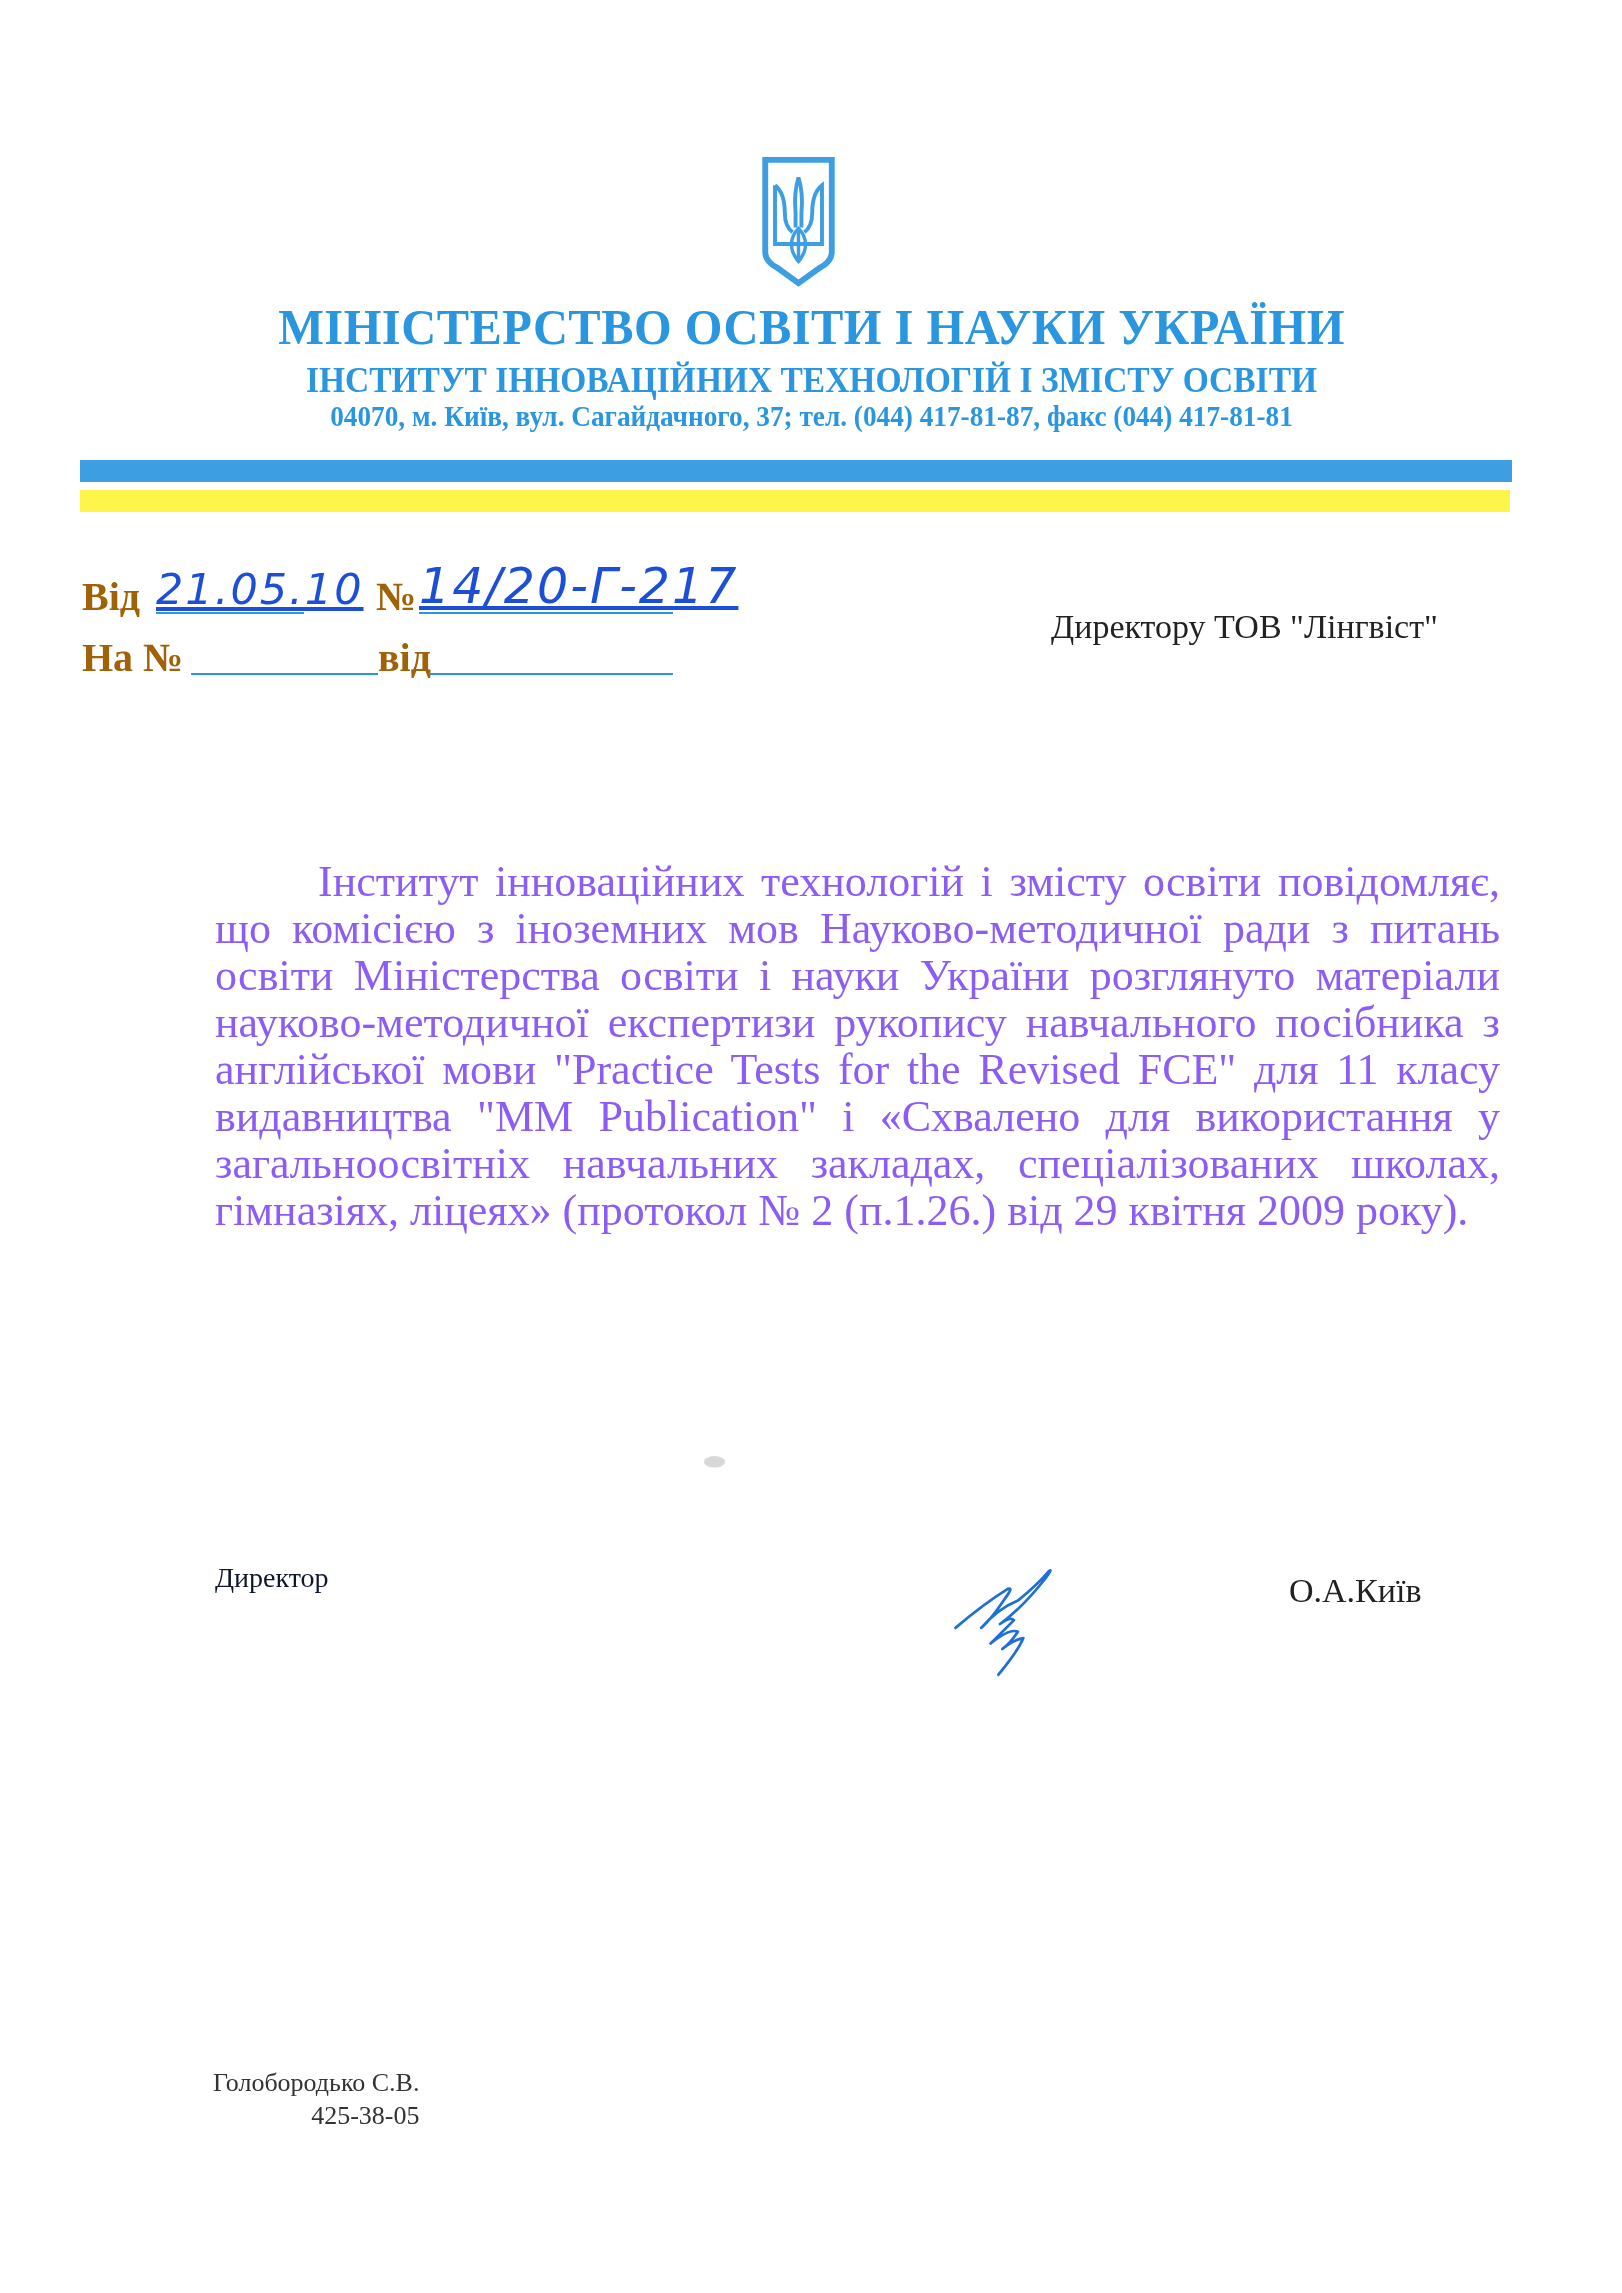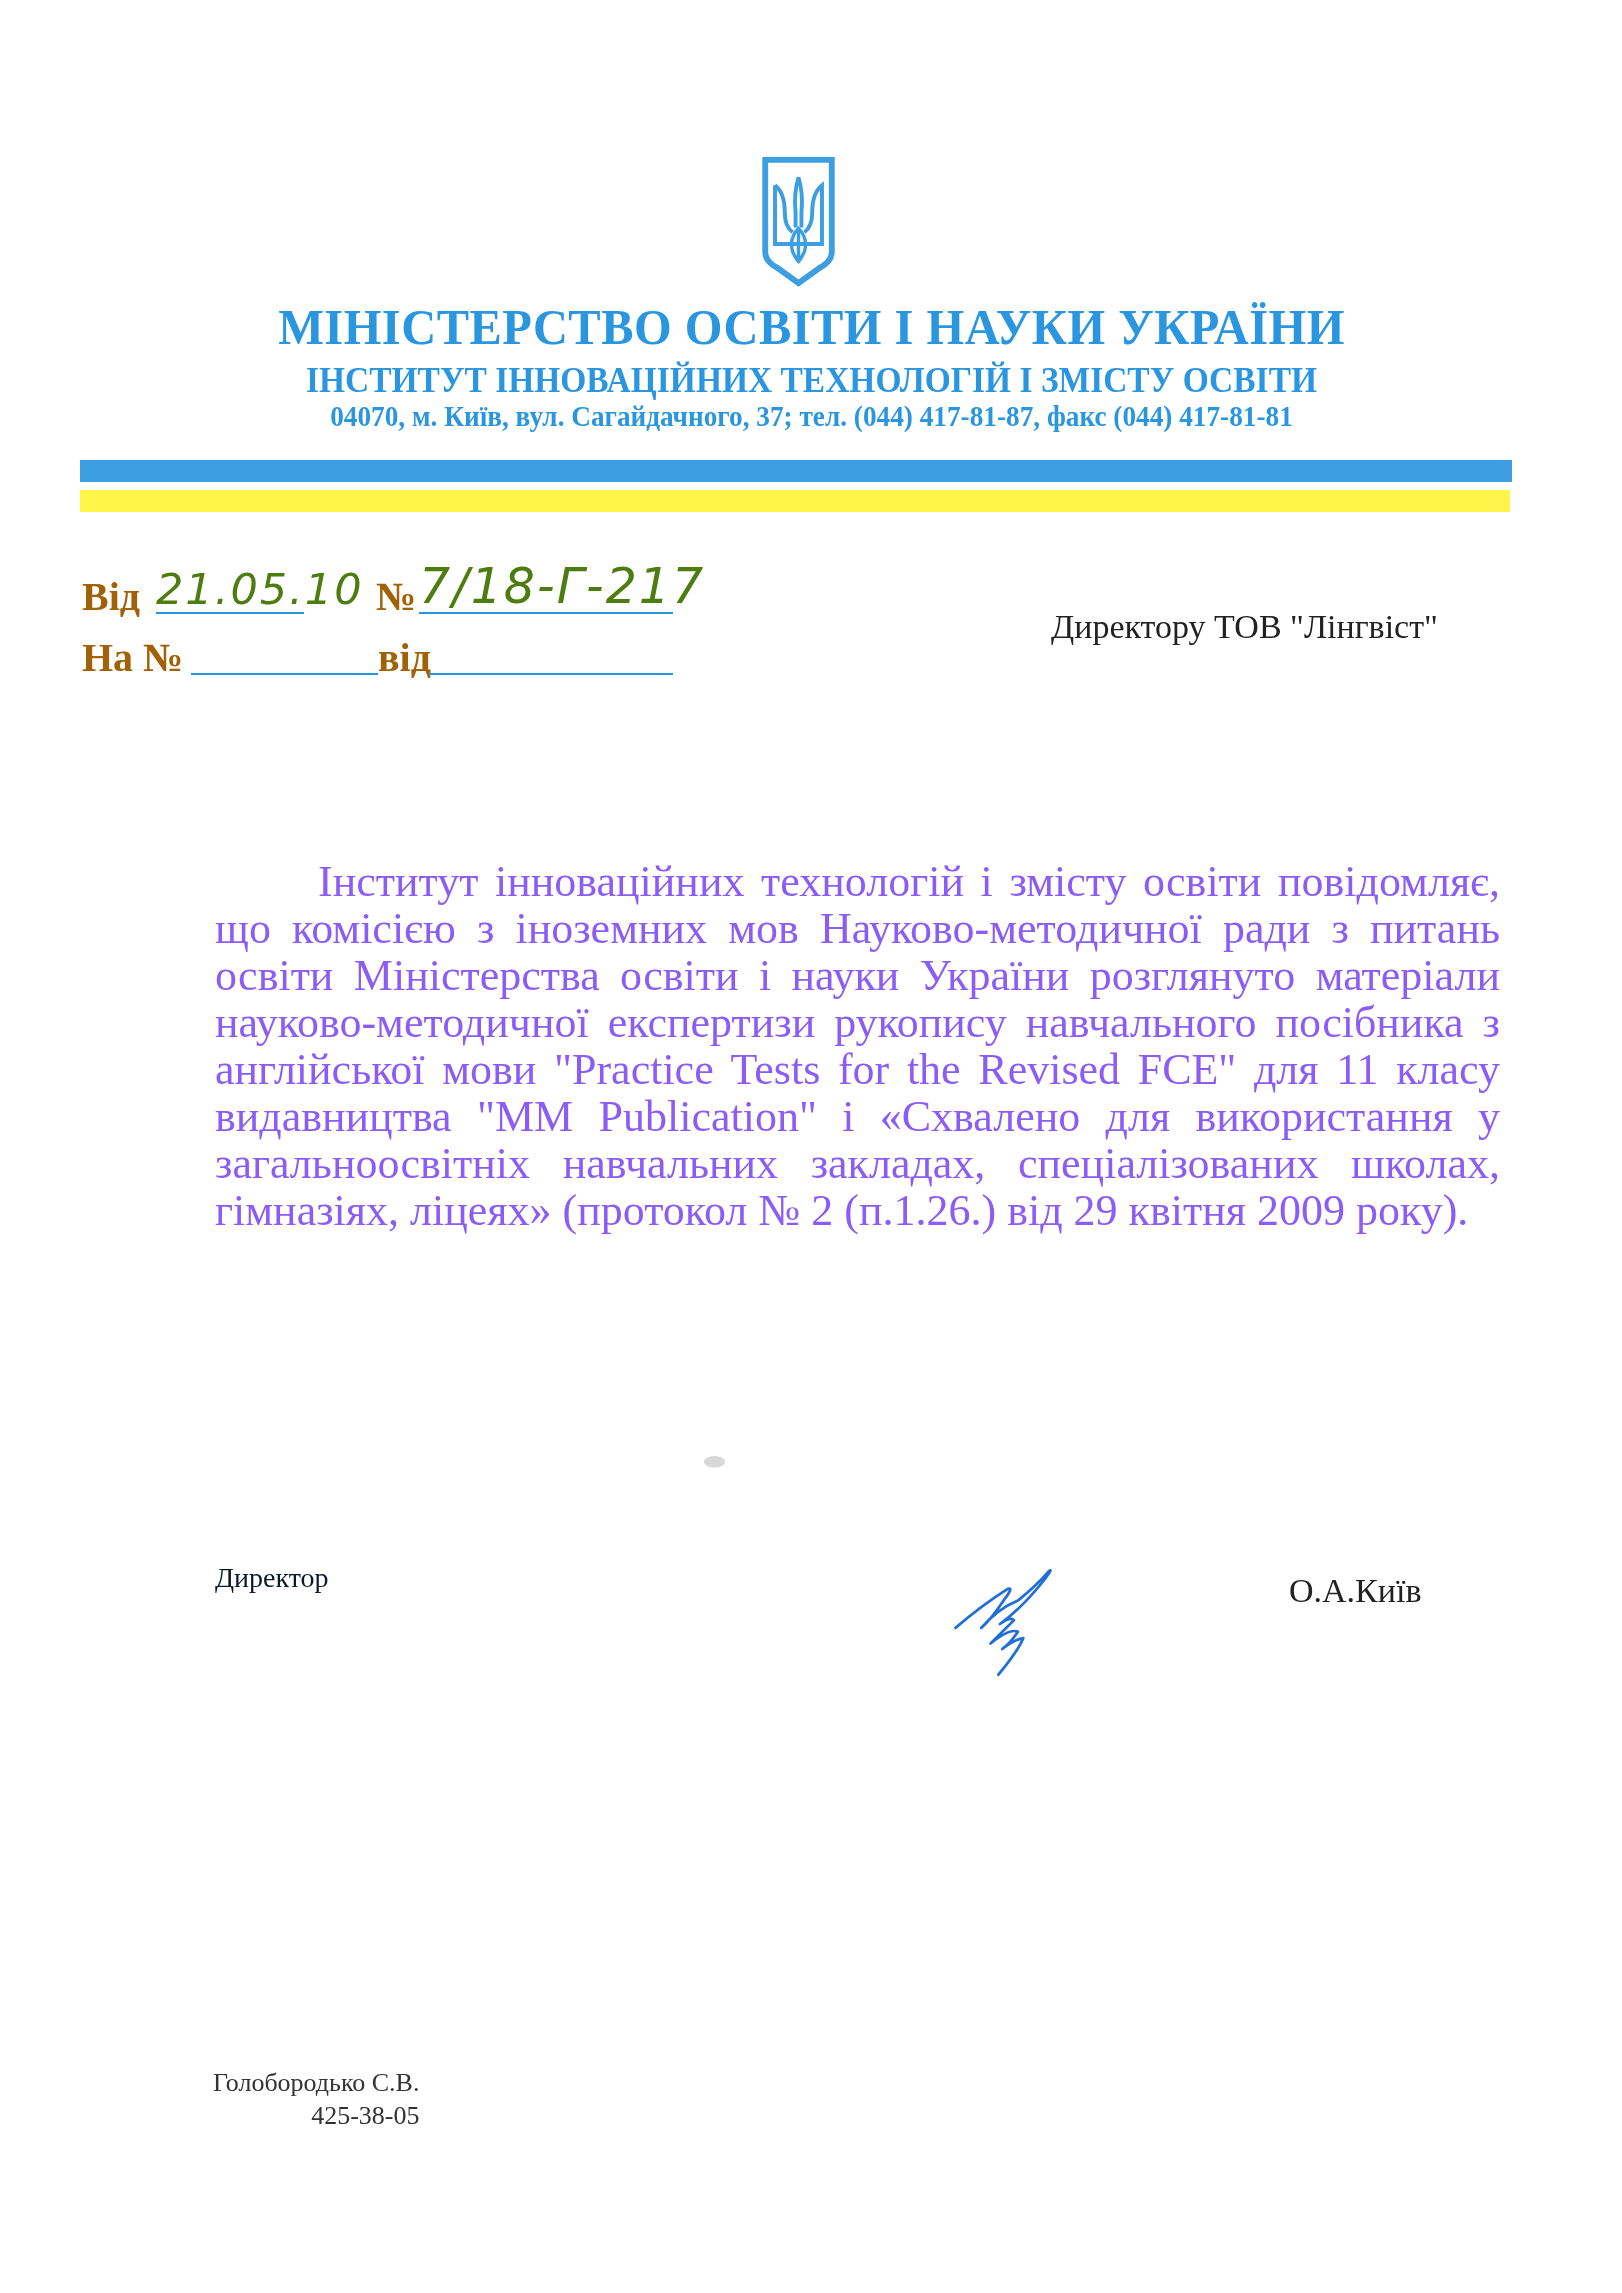--- a/index.html
+++ b/index.html
@@ -11,21 +11,21 @@
   .h1 { left: 0; width: 1623px; top: 298px; text-align: center; font-family: "Liberation Serif", serif;
         font-weight: bold; font-size: 51px; letter-spacing: 0.5px; transform: scaleX(0.95); transform-origin: center; }
   .h2 { left: 0; width: 1623px; top: 359px; text-align: center; font-weight: bold; font-size: 36px;
         transform: scaleX(0.93); transform-origin: center; }
   .h3 { left: 0; width: 1623px; top: 400px; text-align: center; font-weight: bold; font-size: 29px;
         transform: scaleX(0.94); transform-origin: center; }
   .stripe-blue { left: 80px; top: 460px; width: 1432px; height: 22.4px; background: #3d9fe2; }
   .stripe-yellow { left: 80px; top: 490px; width: 1430px; height: 21.5px; background: #fff44a; }
   .reg { font-size: 40px; color: #a16207; font-weight: bold; }
   .reg-line { position: absolute; border-bottom: 2px solid #2b96e0; }
-  .hand { font-family: "DejaVu Sans", sans-serif; font-style: italic; color: #4d7c0f; font-size: 43px; letter-spacing: 2px; }
+  .hand { font-family: "DejaVu Sans", sans-serif; font-style: italic; color: #1d4ed8; font-size: 43px; letter-spacing: 2px; text-decoration: underline; }
   .addressee { left: 1051px; top: 602px; font-size: 34px; line-height: 49px; color: #222; }
   .body-text { left: 215px; width: 1285px; top: 858px; font-size: 44px; line-height: 47px; color: #8b5cf6;
                text-align: justify; }
   .body-text p { margin: 0; text-indent: 103px; }
   .sig-title { left: 215px; top: 1562px; font-size: 28px; color: #0f172a; }
   .sig-name { left: 1289px; top: 1572px; font-size: 34px; color: #222; }
   .signature { left: 936px; top: 1546px; width: 156px; height: 156px; }
   .exec { left: 213px; top: 2066px; font-size: 26px; line-height: 33px; color: #333; text-align: right; }
   .speck { left: 700px; top: 1453px; width: 29px; height: 17.6px; }
 </style>
@@ -44,21 +44,21 @@
 <div class="abs h3 blue">04070,  м. Київ, вул. Сагайдачного, 37; тел. (044) 417-81-87,  факс (044) 417-81-81</div>
 
 <div class="abs stripe-blue"></div>
 <div class="abs stripe-yellow"></div>
 
 <div class="abs reg" style="left:82px; top:573px;">Від</div>
 <div class="reg-line" style="left:156px; top:612px; width:148px;"></div>
 <div class="abs hand" style="left:156px; top:564px;">21.05.10</div>
 <div class="abs reg" style="left:376px; top:573px;">№</div>
 <div class="reg-line" style="left:419px; top:612px; width:254px;"></div>
-<div class="abs hand" style="left:419px; top:558px; font-size:49px;">7/18-Г-217</div>
+<div class="abs hand" style="left:419px; top:558px; font-size:49px;">14/20-Г-217</div>
 
 <div class="abs reg" style="left:82px; top:634px;">На №</div>
 <div class="reg-line" style="left:191px; top:673px; width:187px;"></div>
 <div class="abs reg" style="left:378px; top:634px;">від</div>
 <div class="reg-line" style="left:429px; top:673px; width:244px;"></div>
 
 <div class="abs addressee">
   <div>Директору ТОВ "Лінгвіст"</div>
 </div>
 

